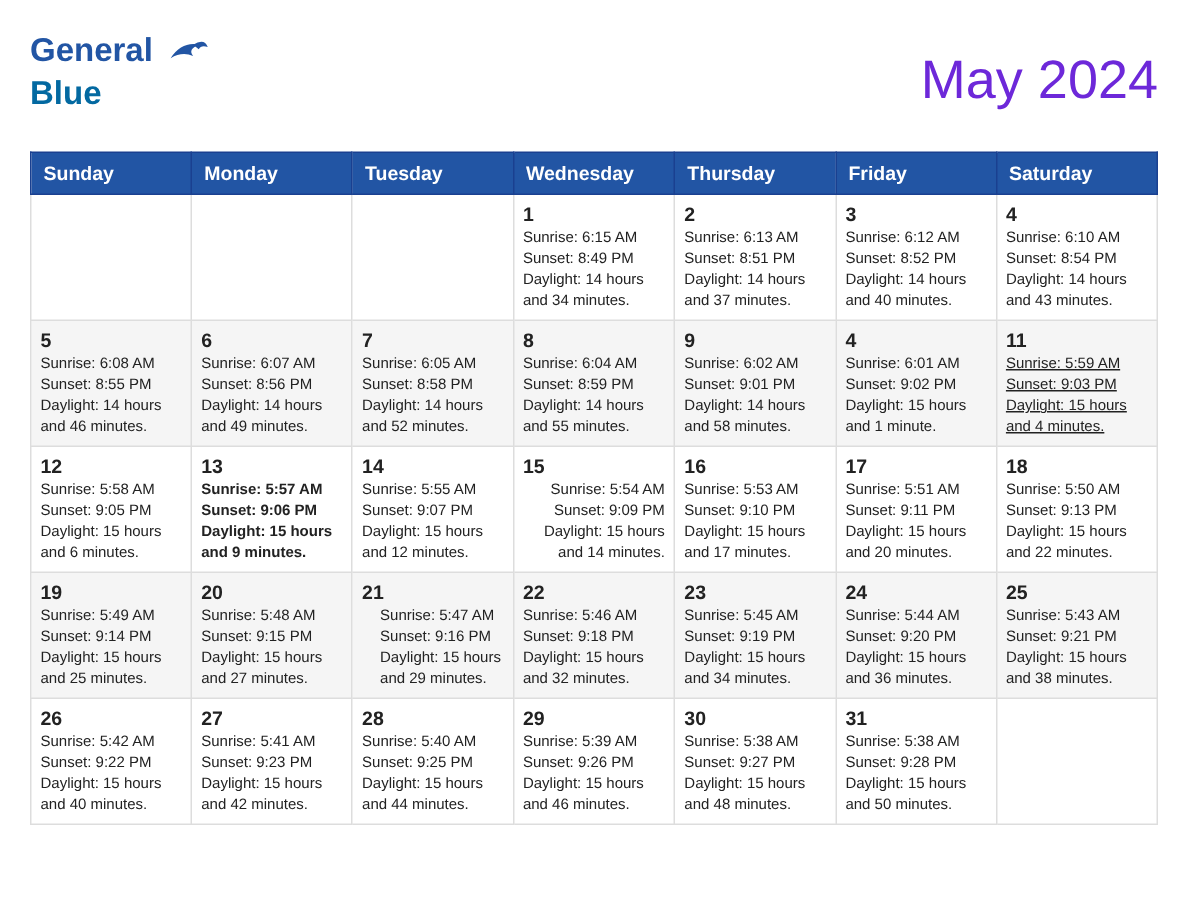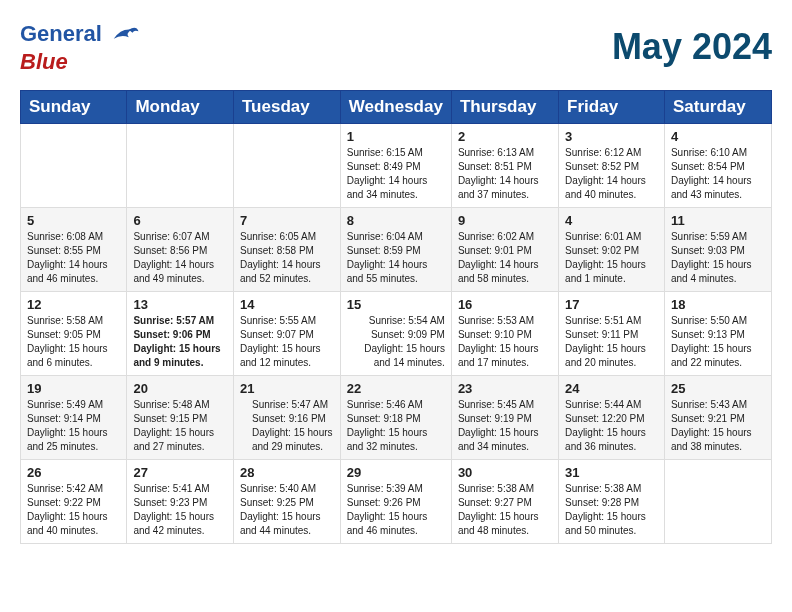--- a/index.html
+++ b/index.html
@@ -6,22 +6,22 @@
     body {
       font-family: Arial, sans-serif;
       background: #fff;
       width: 792px;
       min-height: 612px;
       padding: 20px;
     }
     .header {
       display: flex;
       justify-content: space-between;
-      align-items: center;
-      margin-bottom: 16px;
+      align-items: flex-end;
+      margin-bottom: 27px;
     }
     .logo {
       display: flex;
       align-items: center;
     }
     .logo-text {
       font-size: 22px;
       font-weight: bold;
       color: #1a1a1a;
       line-height: 1.1;
@@ -32,36 +32,36 @@
     .logo-bird {
       width: 30px;
       height: 30px;
       margin-left: 4px;
     }
     .title-block {
       text-align: right;
     }
     .month-title {
       font-size: 36px;
-      font-weight: bold;
-      color: #0c4a6e;
+      font-weight: normal;
+      color: #6d28d9;
     }
     .location-title {
       font-size: 16px;
       color: #444;
     }
     .calendar {
       width: 100%;
       border-collapse: collapse;
       border: 1px solid #ccc;
     }
     .calendar th {
       background: #2255a4;
       color: #fff;
-      font-size: 17px;
+      font-size: 13px;
       font-weight: bold;
       padding: 6px 8px;
       text-align: left;
       border: 1px solid #1a4090;
     }
     .calendar td {
       vertical-align: top;
       padding: 5px 6px;
       border: 1px solid #ddd;
       font-size: 10.5px;
@@ -95,21 +95,21 @@
   <div class="logo">
     <div>
       <div class="logo-text">
         <span>General</span>
         <svg class="logo-bird" viewBox="0 0 40 30" style="display:inline-block;vertical-align:middle;margin-left:2px;">
           <path d="M5 20 Q15 5 30 8 Q20 12 25 18 Q15 14 5 20Z" fill="#2255a4"></path>
           <path d="M25 8 Q35 2 38 10 Q32 8 30 12Z" fill="#2255a4"></path>
         </svg>
       </div>
       <div class="logo-text">
-        <span style="color:#b91c1c;font-style:italic;">Blue</span>
+        <span style="color:#0369a1;">Blue</span>
       </div>
     </div>
   </div>
   <div class="title-block">
     <div class="month-title">May 2024</div>
   </div>
 </div>
 
 <table class="calendar">
   <thead>
@@ -195,21 +195,21 @@
         </td>
         <td>
           <span class="day-number">4</span>
           <div class="day-info" style="white-space: pre-line;">Sunrise: 6:01 AM
 Sunset: 9:02 PM
 Daylight: 15 hours
 and 1 minute.</div>
         </td>
         <td>
           <span class="day-number">11</span>
-          <div class="day-info" style="white-space: pre-line;">Sunrise: 5:59 AM
+          <div class="day-info" style="white-space: pre-line; text-decoration: underline;">Sunrise: 5:59 AM
 Sunset: 9:03 PM
 Daylight: 15 hours
 and 4 minutes.</div>
         </td>
       </tr>
       <tr>
         <td>
           <span class="day-number">12</span>
           <div class="day-info" style="white-space: pre-line;">Sunrise: 5:58 AM
 Sunset: 9:05 PM
@@ -291,21 +291,21 @@
         <td>
           <span class="day-number">23</span>
           <div class="day-info" style="white-space: pre-line;">Sunrise: 5:45 AM
 Sunset: 9:19 PM
 Daylight: 15 hours
 and 34 minutes.</div>
         </td>
         <td>
           <span class="day-number">24</span>
           <div class="day-info" style="white-space: pre-line;">Sunrise: 5:44 AM
-Sunset: 12:20 PM
+Sunset: 9:20 PM
 Daylight: 15 hours
 and 36 minutes.</div>
         </td>
         <td>
           <span class="day-number">25</span>
           <div class="day-info" style="white-space: pre-line;">Sunrise: 5:43 AM
 Sunset: 9:21 PM
 Daylight: 15 hours
 and 38 minutes.</div>
         </td>

